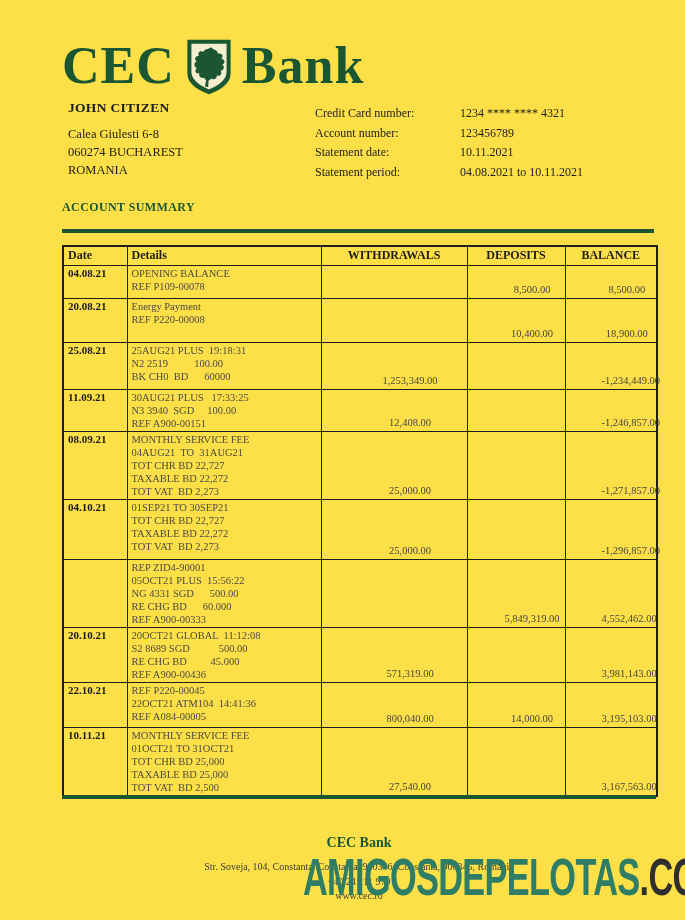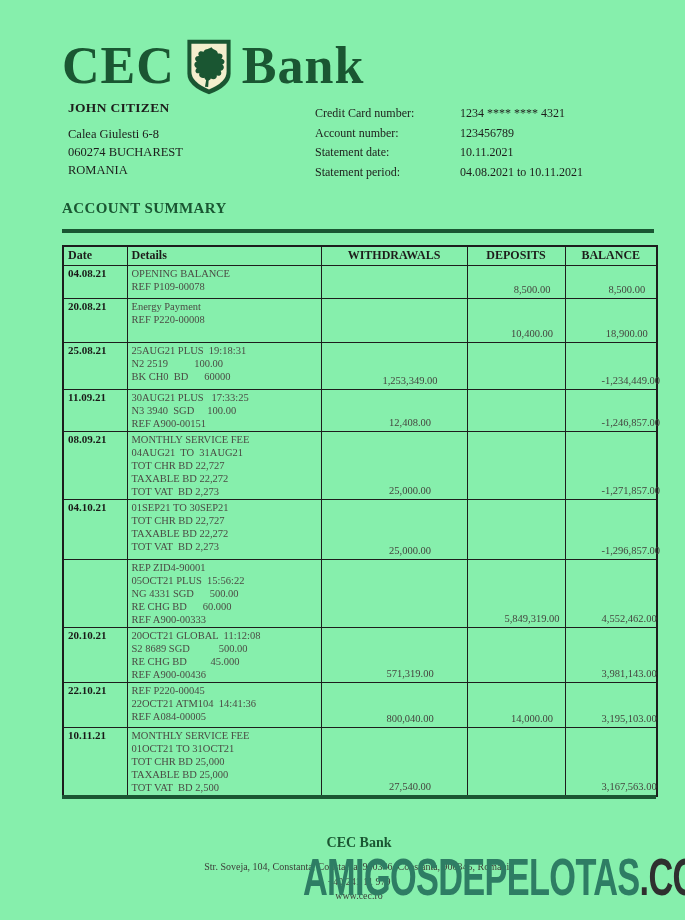--- a/index.html
+++ b/index.html
@@ -5,38 +5,38 @@
   :root{
     --brand-green:#1a5632;
     --watermark-green:#2e7d64;
     --watermark-dark:#2f2f2f;
     --ink:#1d1d1b;
     --detail-ink:#4b4b44;
   }
   *{box-sizing:border-box;margin:0;padding:0;}
   html,body{background:#ffffff;}
   body{font-family:"Liberation Serif", serif;color:var(--ink);}
-  .page{position:relative;width:685px;height:920px;background:#86efac;overflow:hidden;}
+  .page{position:relative;width:685px;height:920px;background:#fde047;overflow:hidden;}
 
   
   .logo{position:absolute;left:62px;top:36px;display:flex;align-items:center;}
   .logo .word{font-weight:bold;font-size:52px;color:var(--brand-green);letter-spacing:1px;line-height:1;}
   .logo .shield{width:48px;height:58px;margin:2px 9px 0 10px;}
 
   
   .customer{position:absolute;left:68px;top:100px;}
   .customer .name{font-weight:bold;font-size:13.5px;letter-spacing:.3px;}
   .customer .addr{margin-top:9px;font-size:12.5px;line-height:18px;}
   .info{position:absolute;left:315px;top:104px;font-size:12px;}
   .info .row{display:flex;line-height:19.5px;}
   .info .label{width:145px;}
   .info .value{white-space:nowrap;}
 
   
-  .section-title{position:absolute;left:62px;top:200px;font-size:15px;font-weight:bold;color:var(--brand-green);letter-spacing:.4px;}
+  .section-title{position:absolute;left:62px;top:200px;font-size:12px;font-weight:bold;color:var(--brand-green);letter-spacing:.4px;}
   .rule{position:absolute;left:62px;top:229px;width:592px;height:4px;background:var(--brand-green);}
 
   
   .tbl-wrap{position:absolute;left:62px;top:245px;width:594px;}
   table{border-collapse:collapse;width:594px;table-layout:fixed;border:2px solid #1d1d1d;}
   col.c-date{width:64px;} col.c-det{width:194px;} col.c-wd{width:146px;} col.c-dep{width:98px;} col.c-bal{width:92px;}
   th,td{border:1.5px solid #1d1d1d;}
   th{font-size:12px;font-weight:bold;height:19px;padding:1px 4px;text-align:center;}
   th.left{text-align:left;}
   td{vertical-align:top;padding:1px 4px;}

